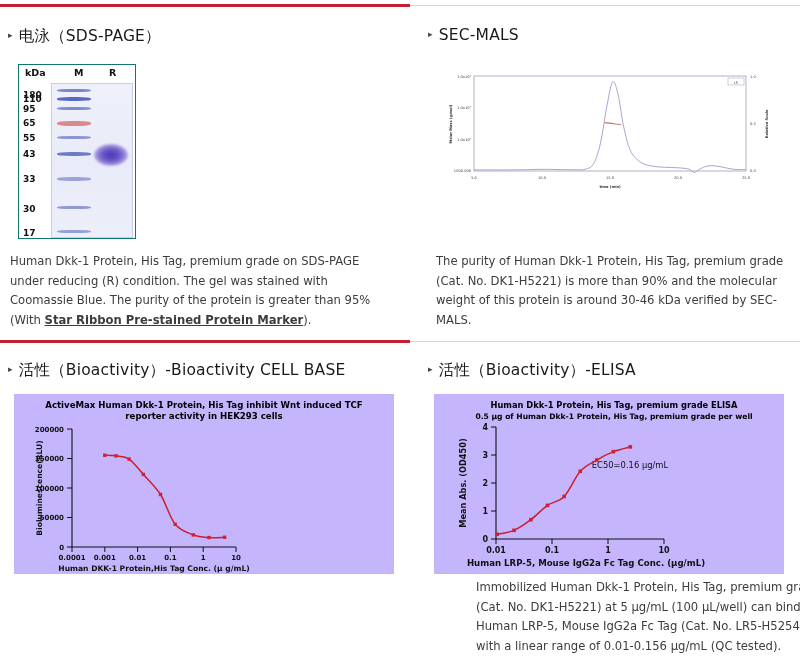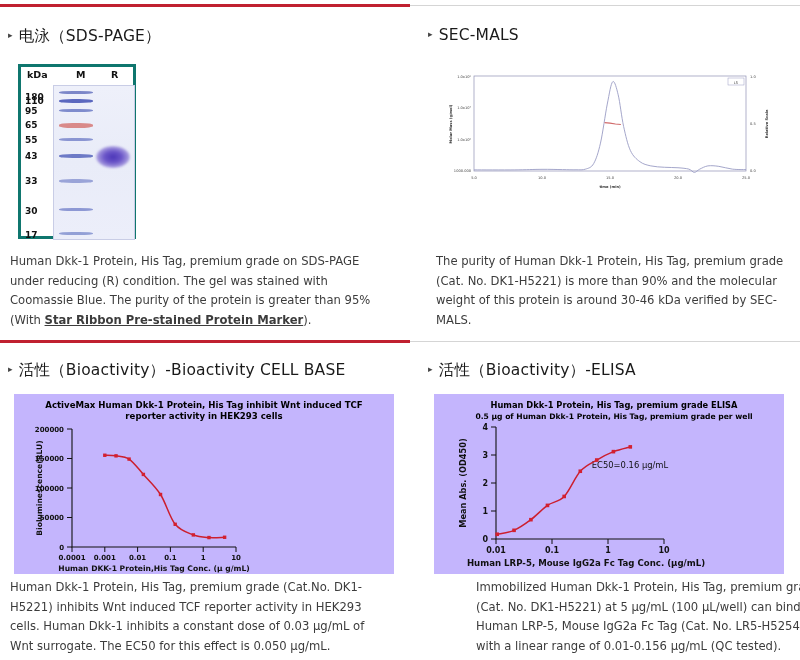--- a/index.html
+++ b/index.html
@@ -42,21 +42,21 @@
   .para {
     font-size: 11.6px; line-height: 19.5px; color: #3c3c3c;
     width: 100%;
   }
   .para .lnk { text-decoration: underline; color: #3c3c3c; font-weight: bold; }
 
   
   .gel-wrap { position: absolute; left: 10px; top: 38px; }
   .gel {
     position: relative; width: 118px; height: 175px;
-    border: 3px solid #0f766e; background: #ffffff;
+    border: 1px solid #0f766e; background: #ffffff;
   }
   .gel-hdr {
     position: absolute; top: 2px; left: 0; width: 100%; height: 15px;
     font-size: 9.5px; font-weight: bold; color: #111;
   }
   .gel-hdr span { position: absolute; }
   .gel-hdr .h-kda { left: 6px; }
   .gel-hdr .h-m   { left: 55px; }
   .gel-hdr .h-r   { left: 90px; }
   .ladder-labels { position: absolute; left: 4px; top: 17px; width: 26px; height: 156px; }
@@ -261,21 +261,20 @@
             <rect x="127.67579329702635" y="78.73" width="3.4" height="3.4" class="pt-red"></rect>
             <rect x="144.82621614222143" y="98.79" width="3.4" height="3.4" class="pt-red"></rect>
             <rect x="159.49299957024624" y="128.585" width="3.4" height="3.4" class="pt-red"></rect>
             <rect x="177.62621614222144" y="139.205" width="3.4" height="3.4" class="pt-red"></rect>
             <rect x="193.27579329702635" y="141.86" width="3.4" height="3.4" class="pt-red"></rect>
             <rect x="208.9253704518313" y="141.565" width="3.4" height="3.4" class="pt-red"></rect>
           </g>
       </svg>
     </div>
 
-    <div class="para" style="position:absolute; left:2px; top:218px; width:380px;">Human Dkk-1 Protein, His Tag, premium grade (Cat.No. DK1-H5221) inhibits Wnt induced TCF reporter activity in HEK293 cells. Human Dkk-1 inhibits a constant dose of 0.03 µg/mL of Wnt surrogate. The EC50 for this effect is 0.050 µg/mL.</div>
   </div>
 
   <div class="quad" id="q-elisa">
     <div class="sec-head">
       <span class="caret">▸</span>
       <span class="htext">活性（Bioactivity）-ELISA</span>
     </div>
 
     <div class="chart-box" style="left:6px; top:34px; width:350px; height:180px;">
       <svg viewBox="0 0 350 180" width="350" height="180">

